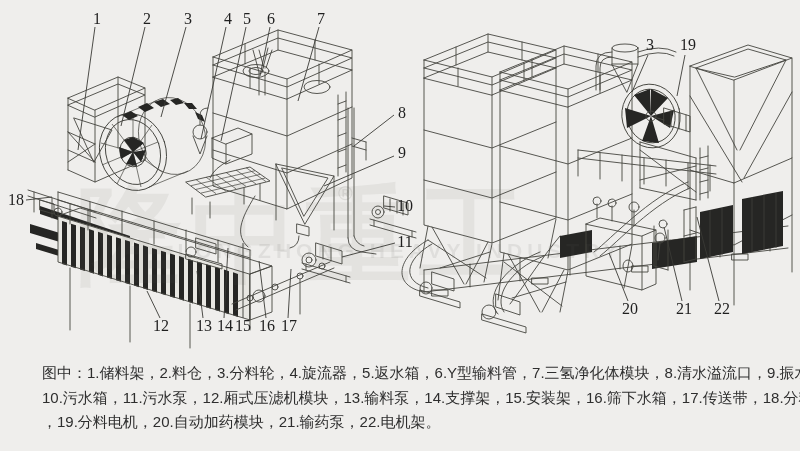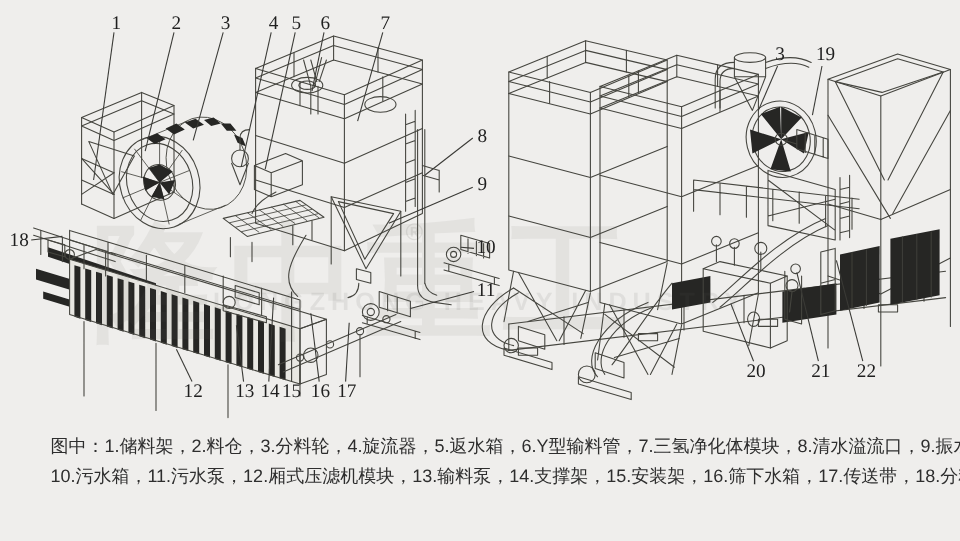--- a/index.html
+++ b/index.html
@@ -323,13 +323,14 @@
     <text class="callout-num" x="688" y="50">19</text>
     <text class="callout-num" x="630" y="314">20</text>
     <text class="callout-num" x="684" y="314">21</text>
     <text class="callout-num" x="722" y="314">22</text>
   </g>
 </svg>
 
 <div id="legend">
   <div>图中：1.储料架，2.料仓，3.分料轮，4.旋流器，5.返水箱，6.Y型输料管，7.三氢净化体模块，8.清水溢流口，9.振水筛，</div>
   <div>10.污水箱，11.污水泵，12.厢式压滤机模块，13.输料泵，14.支撑架，15.安装架，16.筛下水箱，17.传送带，18.分料槽</div>
+  <div>，19.分料电机，20.自动加药模块，21.输药泵，22.电机架。</div>
 </div>
 
 </body></html>

